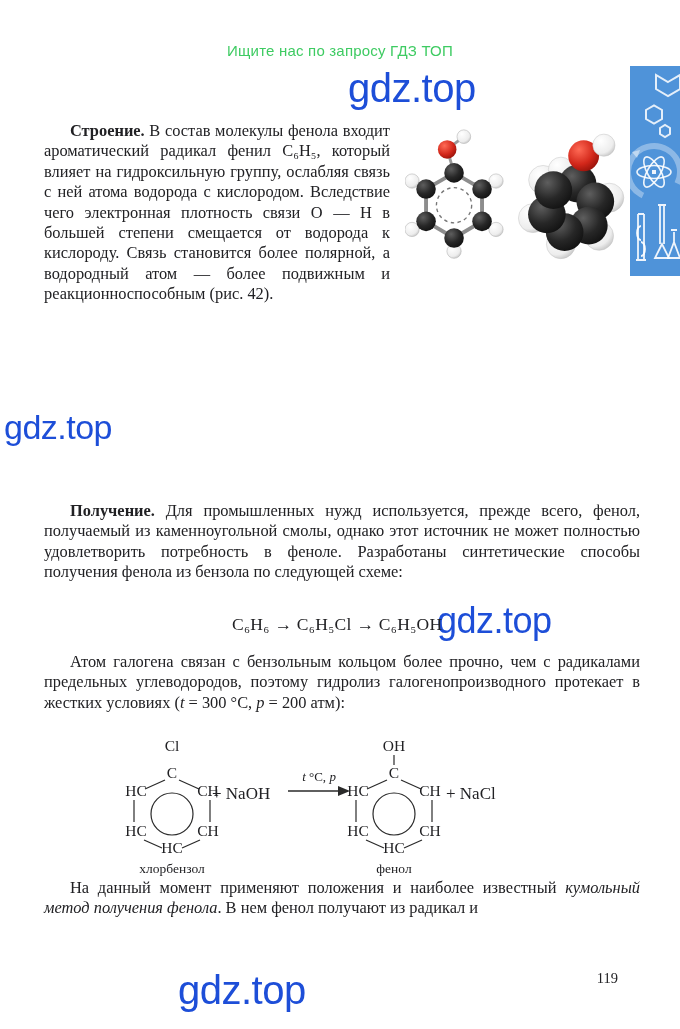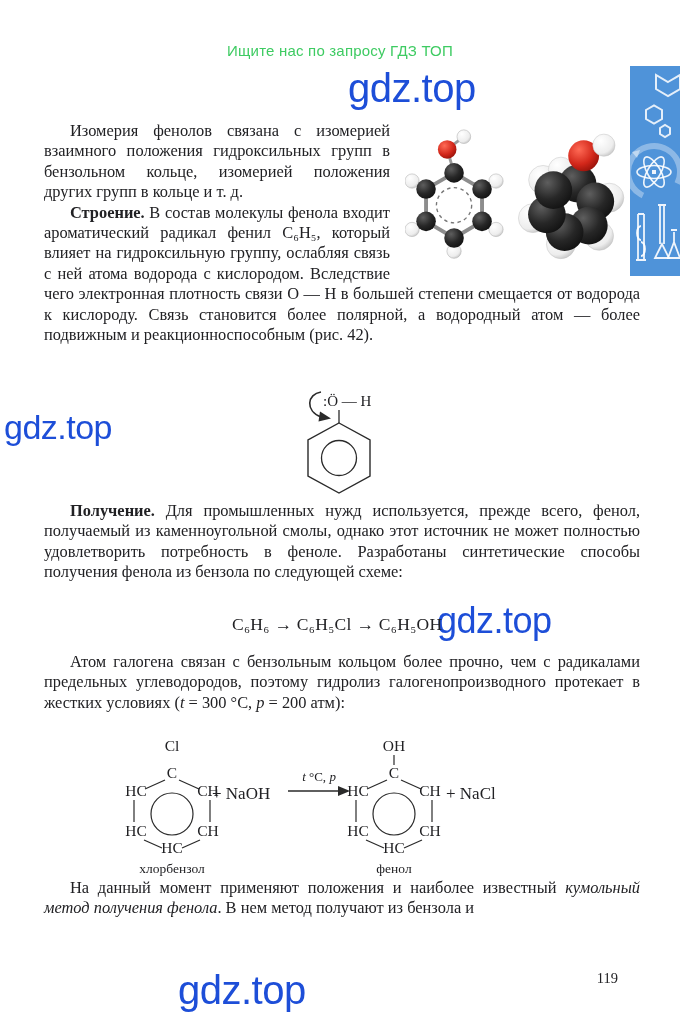--- a/index.html
+++ b/index.html
@@ -173,34 +173,23 @@
             <circle cx="76.4" cy="106.4" r="19.5"></circle>
               <circle cx="51.3" cy="113.1" r="19.5"></circle>
             <circle cx="32.9" cy="94.7" r="19.5"></circle>
               <circle cx="39.6" cy="69.6" r="19.5"></circle>
           </g>
           <circle cx="71" cy="34" r="16" fill="url(#gO)"></circle>
           <circle cx="92" cy="23" r="11.5" fill="url(#gH)" stroke="#c2c2c2" stroke-width=".5"></circle>
         </svg>
       </div>
     </div>
-    <p><span>Изомерия фенолов связана с изомерией взаимного положения гидроксильных групп в бензольном кольце, изомерией положения других групп в кольце и т. д.</span></p>
     <p><b>Строение.</b><span> В состав молекулы фенола входит ароматический радикал фенил C₆H₅, который влияет на гидроксильную группу, ослабляя связь с ней атома водорода с кислородом. Вследствие чего электронная плотность связи О — Н в большей степени смещается от водорода к кислороду. Связь становится более полярной, а водородный атом — более подвижным и реакционноспособным (рис. 42).</span></p>
   </div>
 
-  <div class="structure">
-    <svg width="74" height="112" viewBox="0 0 74 112">
-      <text x="20" y="19" font-size="15" font-family="Liberation Serif, serif">:Ö — H</text>
-      <line x1="36" y1="23" x2="36" y2="36" stroke="#2a2a2a" stroke-width="1.3"></line>
-      <path d="M36 36 L67 53 L67 89 L36 106 L5 89 L5 53 Z" fill="none" stroke="#2a2a2a" stroke-width="1.4"></path>
-      <circle cx="36" cy="71" r="17.5" fill="none" stroke="#2a2a2a" stroke-width="1.3"></circle>
-      <path d="M18 5 C 4 7, 2 24, 18 30" fill="none" stroke="#2a2a2a" stroke-width="1.6"></path>
-      <path d="M17 24.5 L28 31.5 L15.5 34.5 Z" fill="#2a2a2a"></path>
-    </svg>
-  </div>
 
   <div class="textblock tb3">
     <p><b>Получение.</b><span> Для промышленных нужд используется, прежде всего, фенол, получаемый из каменноугольной смолы, однако этот источник не может полностью удовлетворить потребность в феноле. Разработаны синтетические способы получения фенола из бензола по следующей схеме:</span></p>
   </div>
 
   <div class="scheme">C₆H₆ → C₆H₅Cl → C₆H₅OH</div>
 
   <div class="textblock tb4">
     <p><span>Атом галогена связан с бензольным кольцом более прочно, чем с радикалами предельных углеводородов, поэтому гидролиз галогенопроизводного протекает  в жестких условиях (</span><i>t</i><span> = 300 °С, </span><i>p</i><span> = 200 атм):</span></p>
   </div>
@@ -259,21 +248,21 @@
         </g>
         <circle cx="58" cy="78" r="21" fill="none" stroke="#2a2a2a" stroke-width="1.2"></circle>
       </svg>
       <div class="rx-name">фенол</div>
     </div>
 
     <div class="plus" style="left:446px;top:50px;">+ NaCl</div>
   </div>
 
   <div class="textblock tb5">
-    <p><span>На данный момент применяют положения и наиболее известный </span><i>кумольный метод получения фенола</i><span>. В нем метод получают из бензола и</span></p>
+    <p><span>На данный момент применяют положения и наиболее известный </span><i>кумольный метод получения фенола</i><span>. В нем фенол получают из радикал и</span></p>
   </div>
 
   <div class="pagenum">119</div>
 
   <div class="footer">
     <span>gdz top</span>
     <span class="sep">//</span>
     <span>гдз топ</span>
     <span class="sep">//</span>
     <span>гдз top</span>

